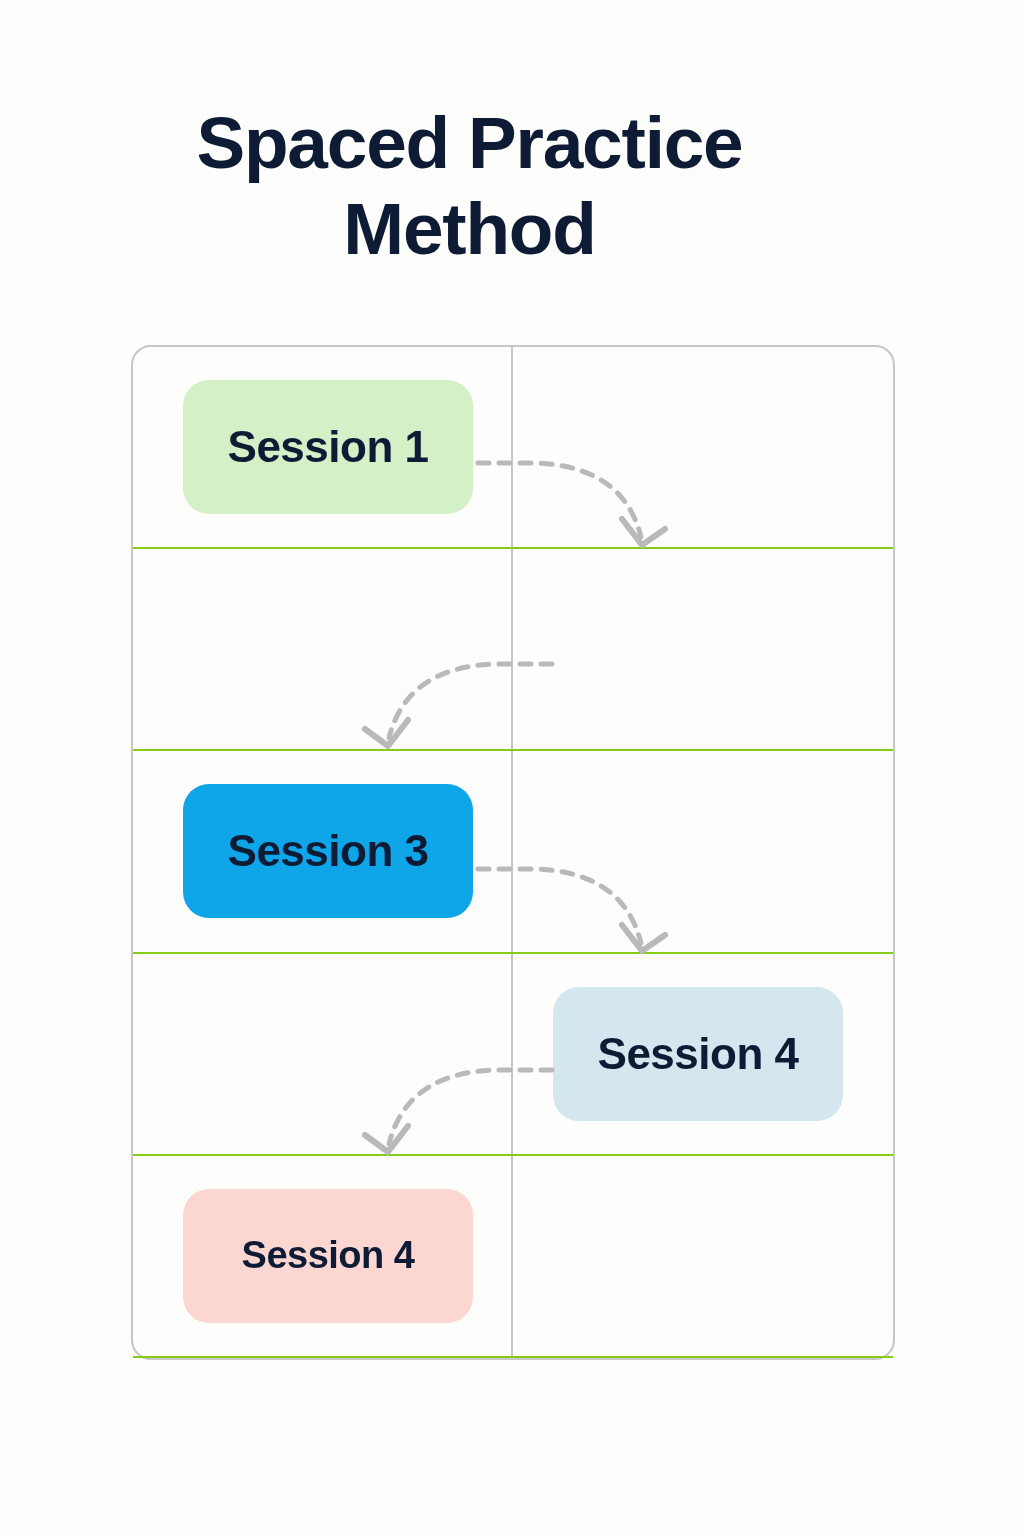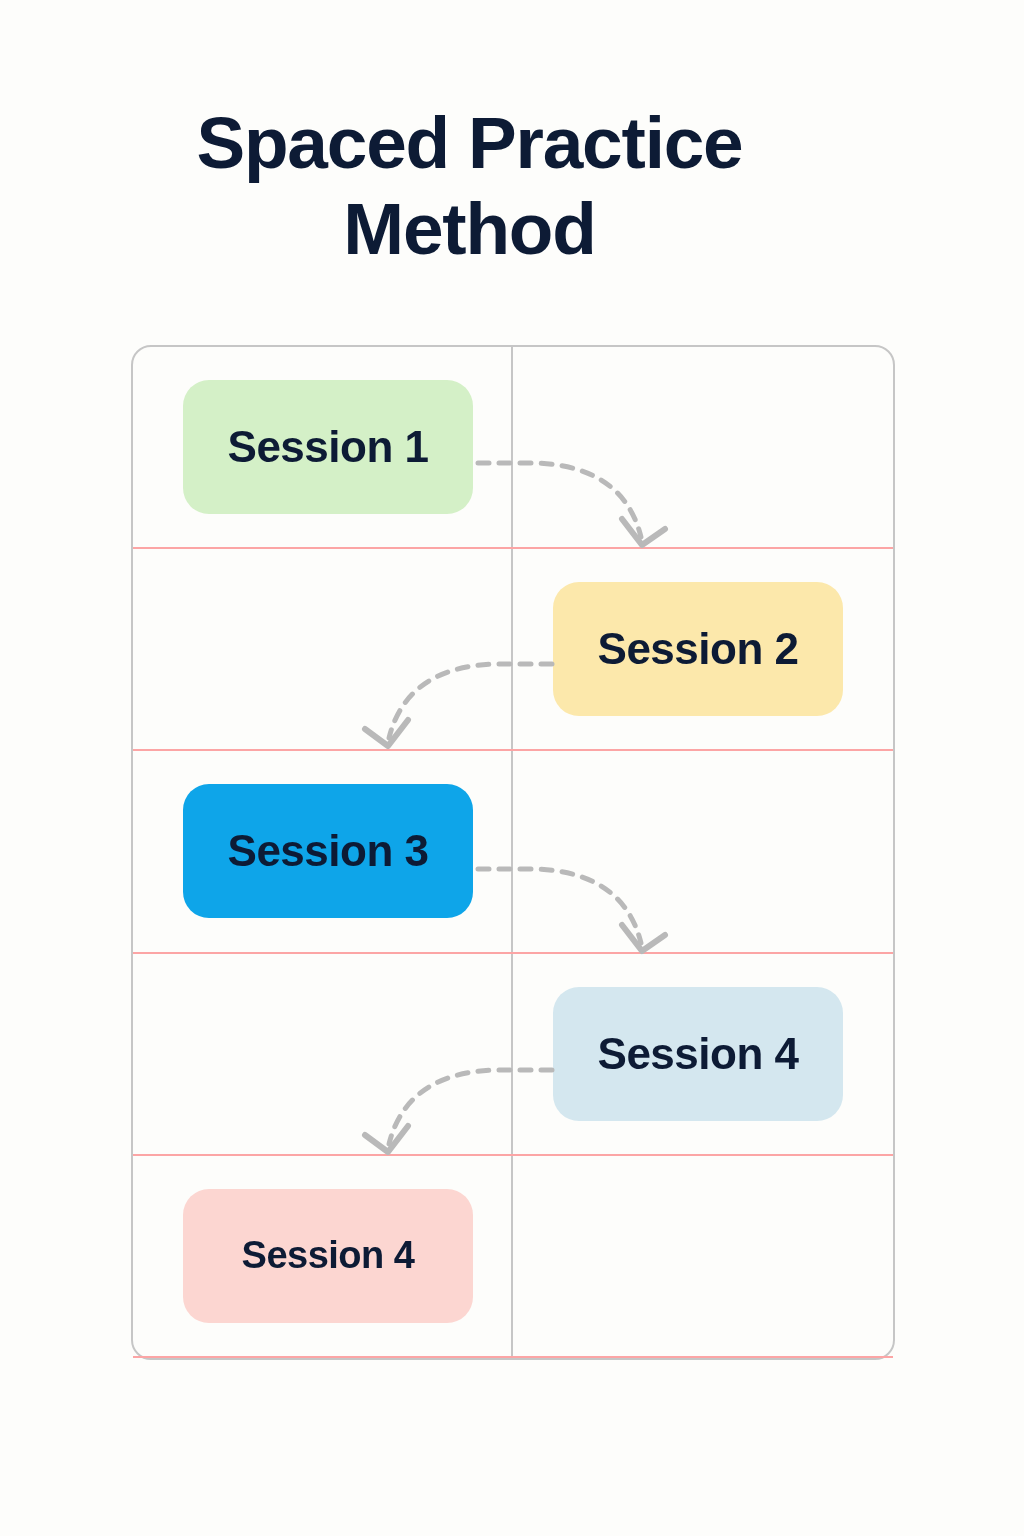--- a/index.html
+++ b/index.html
@@ -43,21 +43,21 @@
     height: 1015px;
     border: 2px solid #c6c6c6;
     border-radius: 20px;
     box-sizing: border-box;
     background: transparent;
   }
   .grid-row {
     position: relative;
     height: 20%;
     box-sizing: border-box;
-    border-bottom: 2px solid #fca5a5;
+    border-bottom: 2px solid #84cc16;
     display: flex;
   }
   .grid-row:last-child {
     border-bottom: none;
   }
   .grid-cell {
     position: relative;
     width: 50%;
     box-sizing: border-box;
     display: flex;
@@ -128,23 +128,20 @@
 
   <div class="grid-row">
     <div class="grid-cell left">
       <div class="session-pill" id="pill-1" style="background: rgb(212, 240, 199);">Session 1</div>
     </div>
     <div class="grid-cell right"></div>
   </div>
 
   <div class="grid-row">
     <div class="grid-cell left"></div>
-    <div class="grid-cell right">
-      <div class="session-pill" id="pill-2" style="background: rgb(252, 232, 171);">Session 2</div>
-    </div>
   </div>
 
   <div class="grid-row">
     <div class="grid-cell left">
       <div class="session-pill" id="pill-3" style="background: #0ea5e9;">Session 3</div>
     </div>
     <div class="grid-cell right"></div>
   </div>
 
   <div class="grid-row">

